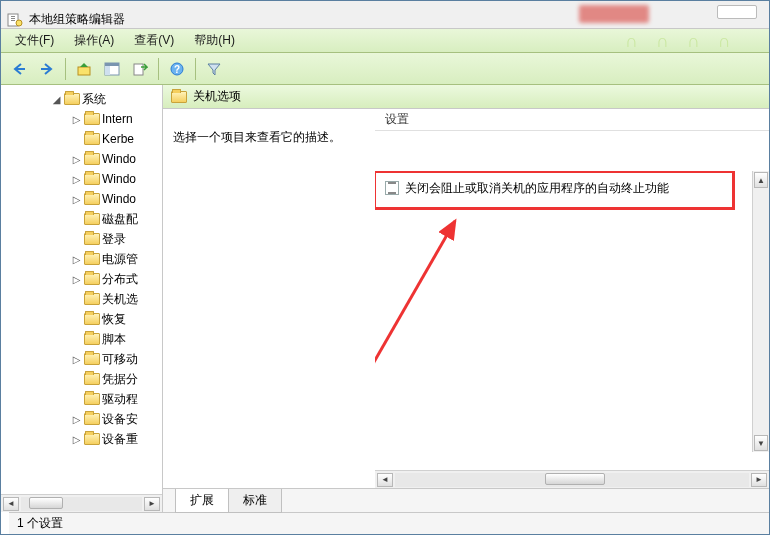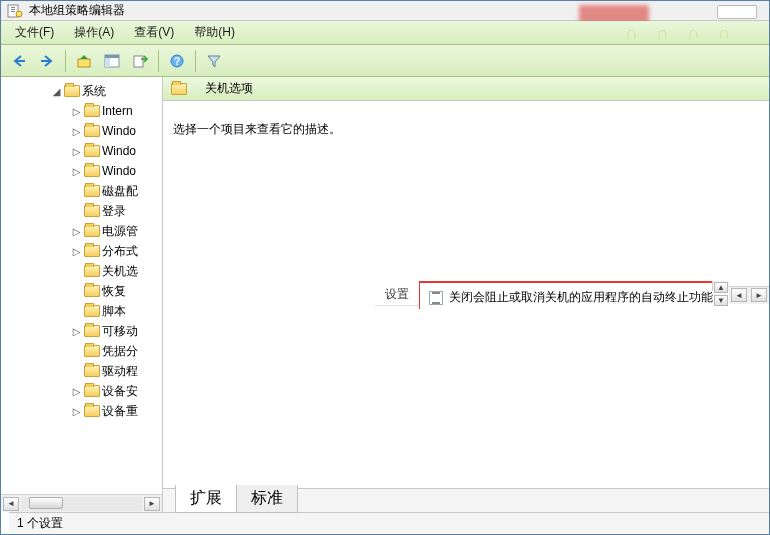--- a/index.html
+++ b/index.html
@@ -1,18 +1,18 @@
 <!DOCTYPE html>
 <html><head>
 <meta charset="utf-8">
 <style>
   * { box-sizing: border-box; }
   html, body { margin:0; padding:0; width:770px; height:535px; font-family: "Microsoft YaHei","SimSun",Tahoma,sans-serif; font-size:12px; background:#fff; overflow:hidden; }
   .window { width:770px; height:535px; display:flex; flex-direction:column; border:1px solid #5a7fa0; }
-  .titlebar { height:20px; background:#f0f0f0; display:flex; align-items:center; padding:0 6px; border-bottom:1px solid #c8c8c8; position:relative; }
+  .titlebar { height:28px; background:#f0f0f0; display:flex; align-items:flex-end; padding:0 6px; border-bottom:1px solid #c8c8c8; position:relative; }
   .titlebar .badge { position:absolute; right:120px; top:4px; width:70px; height:18px; background:#d8443e; border-radius:2px; filter:blur(2px); opacity:.6; }
   .titlebar .wbut { position:absolute; right:12px; top:4px; width:40px; height:14px; border:1px solid #bbb; border-radius:2px; background:#fff; }
   .titlebar .icn { width:16px; height:16px; margin-right:6px; }
   .menubar { height:24px; background:linear-gradient(#e9f7d9,#d8eec0); display:flex; align-items:center; padding:0 4px; border-bottom:1px solid #a6c07f; position:relative; }
   .menubar .mitem { padding:2px 10px; color:#1a1a1a; }
   .menubar .decor { position:absolute; right:20px; top:2px; color:#c9e79f; font-size:18px; letter-spacing:18px; }
   .toolbar { height:32px; background:linear-gradient(#e9f7d9,#d8eec0); border-bottom:1px solid #a6c07f; display:flex; align-items:center; padding:0 6px; gap:4px; }
   .tool { width:24px; height:24px; display:flex; align-items:center; justify-content:center; border:1px solid transparent; border-radius:2px; }
   .tool svg { display:block; }
   .tool.sep { width:1px; height:22px; background:#a6c07f; border:none; border-radius:0; margin:0 2px; }
@@ -23,36 +23,36 @@
   .tree-row.l1 { padding-left:50px; }
   .tree-row.l2 { padding-left:70px; }
   .tree-row .exp { width:11px; height:11px; display:flex; align-items:center; justify-content:center; color:#555; font-size:10px; }
   .folder { width:16px; height:12px; background:linear-gradient(#fff2b8,#f5cf5e); border:1px solid #c9a33a; border-radius:1px; position:relative; flex:0 0 16px; }
   .folder:before { content:""; position:absolute; top:-3px; left:0; width:7px; height:3px; background:#f5cf5e; border:1px solid #c9a33a; border-bottom:none; border-radius:1px 1px 0 0; }
   .tree-hscroll { height:18px; background:#f0f0f0; border-top:1px solid #d0d0d0; display:flex; align-items:center; padding:0 2px; gap:2px; }
   .hs-btn { width:16px; height:14px; background:linear-gradient(#fff,#e0e0e0); border:1px solid #b8b8b8; display:flex; align-items:center; justify-content:center; font-size:8px; color:#444; }
   .hs-track { flex:1; background:#e8e8e8; height:14px; position:relative; }
   .hs-thumb { position:absolute; top:0; height:12px; background:linear-gradient(#fff,#d6d6d6); border:1px solid #b0b0b0; border-radius:2px; }
   .right { flex:1; display:flex; flex-direction:column; min-width:0; }
-  .header { height:24px; background:linear-gradient(#ecf9df,#d7eebd); border-bottom:1px solid #c8c8c8; display:flex; align-items:center; padding:0 8px; gap:18px; }
+  .header { height:24px; background:linear-gradient(#ecf9df,#d7eebd); border-bottom:1px solid #c8c8c8; display:flex; align-items:center; padding:0 8px; gap:6px; }
   .pane { flex:1; background:#fff; position:relative; display:flex; min-height:0; }
   .pane-left { width:212px; padding:20px 12px 4px 10px; border-right:0; }
-  .pane-right { flex:1; display:flex; flex-direction:row; min-width:0;align-items:center; }
+  .pane-right { flex:1; display:flex; flex-direction:column; min-width:0; }
   .colhdr { height:22px; border-bottom:1px solid #e0e0e0; display:flex; align-items:center; padding:0 10px; color:#333; background:#fff; }
-  .list { flex:1; position:relative; overflow:hidden; }
+  .list { flex:1; position:relative; overflow:hidden;margin-top:40px; }
   .list-item { height:22px; display:flex; align-items:center; gap:6px; padding:0 10px; }
   .policy-icon { width:14px; height:14px; border:1px solid #9aa; background:#fff; flex:0 0 14px; display:flex; align-items:center; justify-content:center;}
   .policy-icon:after{content:"";width:8px;height:8px;border-top:2px solid #888;border-bottom:2px solid #888;}
   .redbox { position:absolute; border:3px solid #e33; pointer-events:none; }
   .hscroll-right { height:18px; border-top:1px solid #d0d0d0; display:flex; align-items:center; padding:0 2px; gap:2px; background:#f0f0f0; }
   .vscroll { width:17px; position:absolute; right:0; top:0; bottom:18px; background:#f0f0f0; border-left:1px solid #d0d0d0; display:flex; flex-direction:column; }
   .vs-btn { height:16px; background:linear-gradient(#fff,#e0e0e0); border:1px solid #b8b8b8; margin:1px; display:flex; align-items:center; justify-content:center; font-size:8px; color:#444;}
   .vs-track { flex:1; position:relative; }
   .tabs { height:24px; border-top:1px solid #c8c8c8; background:#f5f5f5; display:flex; align-items:flex-end; padding-left:12px; position:relative;}
-  .tab { padding:3px 14px 3px; border:1px solid #c0c0c0; border-top:none; background:#fff; margin-right:-1px; position:relative; top:1px; font-size:16px;}
+  .tab { padding:3px 14px 3px; border:1px solid #c0c0c0; border-top:none; background:#fff; margin-right:-1px; position:relative; top:1px; font-size:12px;}
   .tab.inactive { background:#efefef;text-align:center; }
   .status { height:22px; border-top:1px solid #c8c8c8; display:flex; align-items:center; padding:0 8px; background:#f5f5f5;margin-left:8px; }
   svg.arrow-ann { position:absolute; }
 </style>
 </head>
 <body>
 
 <div class="window">
 
   <div class="titlebar">
@@ -133,20 +133,25 @@
           <span class="folder"></span>
           <span>系统</span>
         </div>
         <div id="tree-items">
             <div class="tree-row l2">
               <span class="exp">▷</span>
               <span class="folder"></span>
               <span>Intern</span>
             </div>
             <div class="tree-row l2">
+              <span class="exp"></span>
+              <span class="folder"></span>
+              <span>Kerbe</span>
+            </div>
+            <div class="tree-row l2">
               <span class="exp">▷</span>
               <span class="folder"></span>
               <span>Windo</span>
             </div>
             <div class="tree-row l2">
               <span class="exp">▷</span>
               <span class="folder"></span>
               <span>Windo</span>
             </div>
             <div class="tree-row l2">

